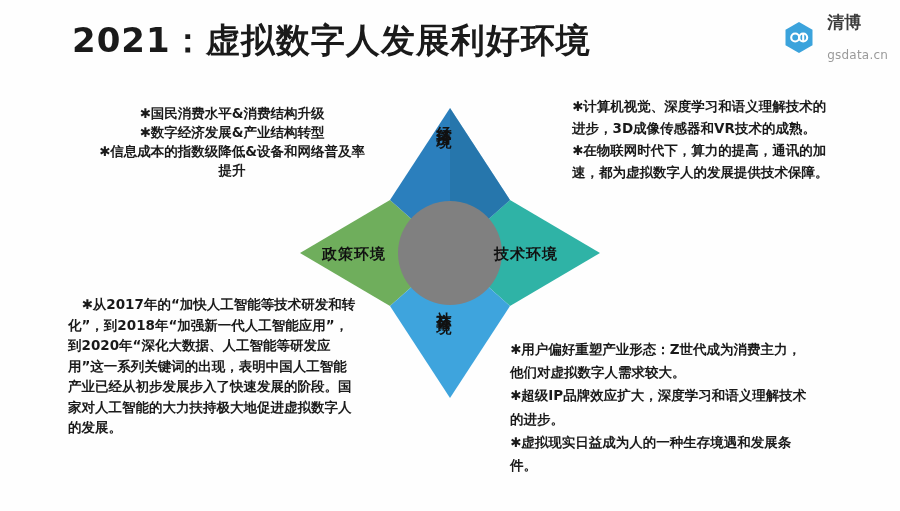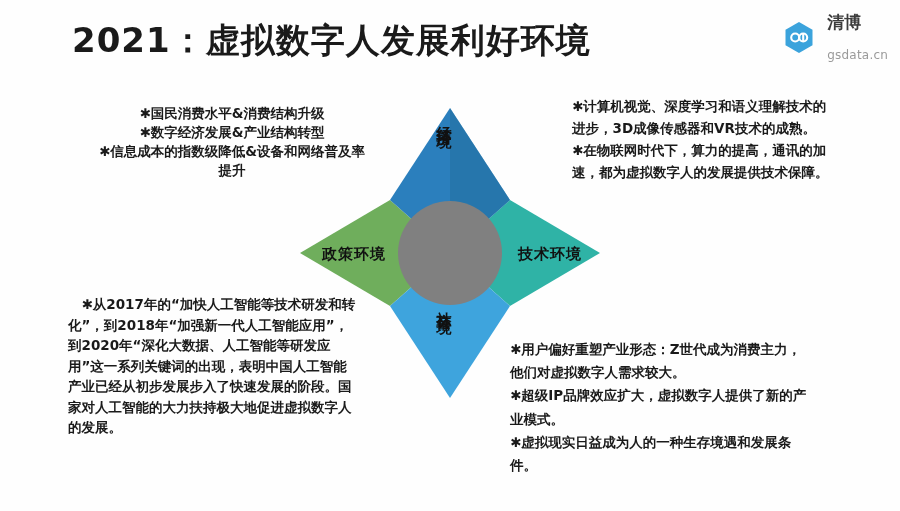--- a/index.html
+++ b/index.html
@@ -131,21 +131,20 @@
     left: 152px;
     top: 22px;
   }
   #label-social {
     left: 152px;
     top: 208px;
   }
   #label-tech {
     left: 212px;
     top: 153px;
-    margin-left: 24px;
   }
   #label-policy {
     left: 40px;
     top: 153px;
   }
 </style>
 </head>
 <body>
 
 <div id="slide">
@@ -173,21 +172,21 @@
 ✱数字经济发展&amp;产业结构转型
 ✱信息成本的指数级降低&amp;设备和网络普及率
 提升</div>
 
   <div class="txt" id="block-tech">✱计算机视觉、深度学习和语义理解技术的进步，3D成像传感器和VR技术的成熟。
 ✱在物联网时代下，算力的提高，通讯的加速，都为虚拟数字人的发展提供技术保障。</div>
 
   <div class="txt" id="block-policy">　✱从2017年的“加快人工智能等技术研发和转化”，到2018年“加强新一代人工智能应用”，到2020年“深化大数据、人工智能等研发应用”这一系列关键词的出现，表明中国人工智能产业已经从初步发展步入了快速发展的阶段。国家对人工智能的大力扶持极大地促进虚拟数字人的发展。</div>
 
   <div class="txt" id="block-social">✱用户偏好重塑产业形态：Z世代成为消费主力，他们对虚拟数字人需求较大。
-✱超级IP品牌效应扩大，虚拟数字人提供了新的产业模式。
+✱超级IP品牌效应扩大，深度学习和语义理解技术的进步。
 ✱虚拟现实日益成为人的一种生存境遇和发展条件。</div>
 
   <div id="star-wrap">
     <svg id="star-svg" viewBox="0 0 336 322">
 
       <path d="M168 161 L108 108 L18 161 L108 214 Z" fill="#6fae5c"></path>
 
       <path d="M168 161 L228 108 L318 161 L228 214 Z" fill="#2fb3a6"></path>
 
       <path d="M168 161 L108 108 L168 16 L228 108 Z" fill="#2b7fbd"></path>

